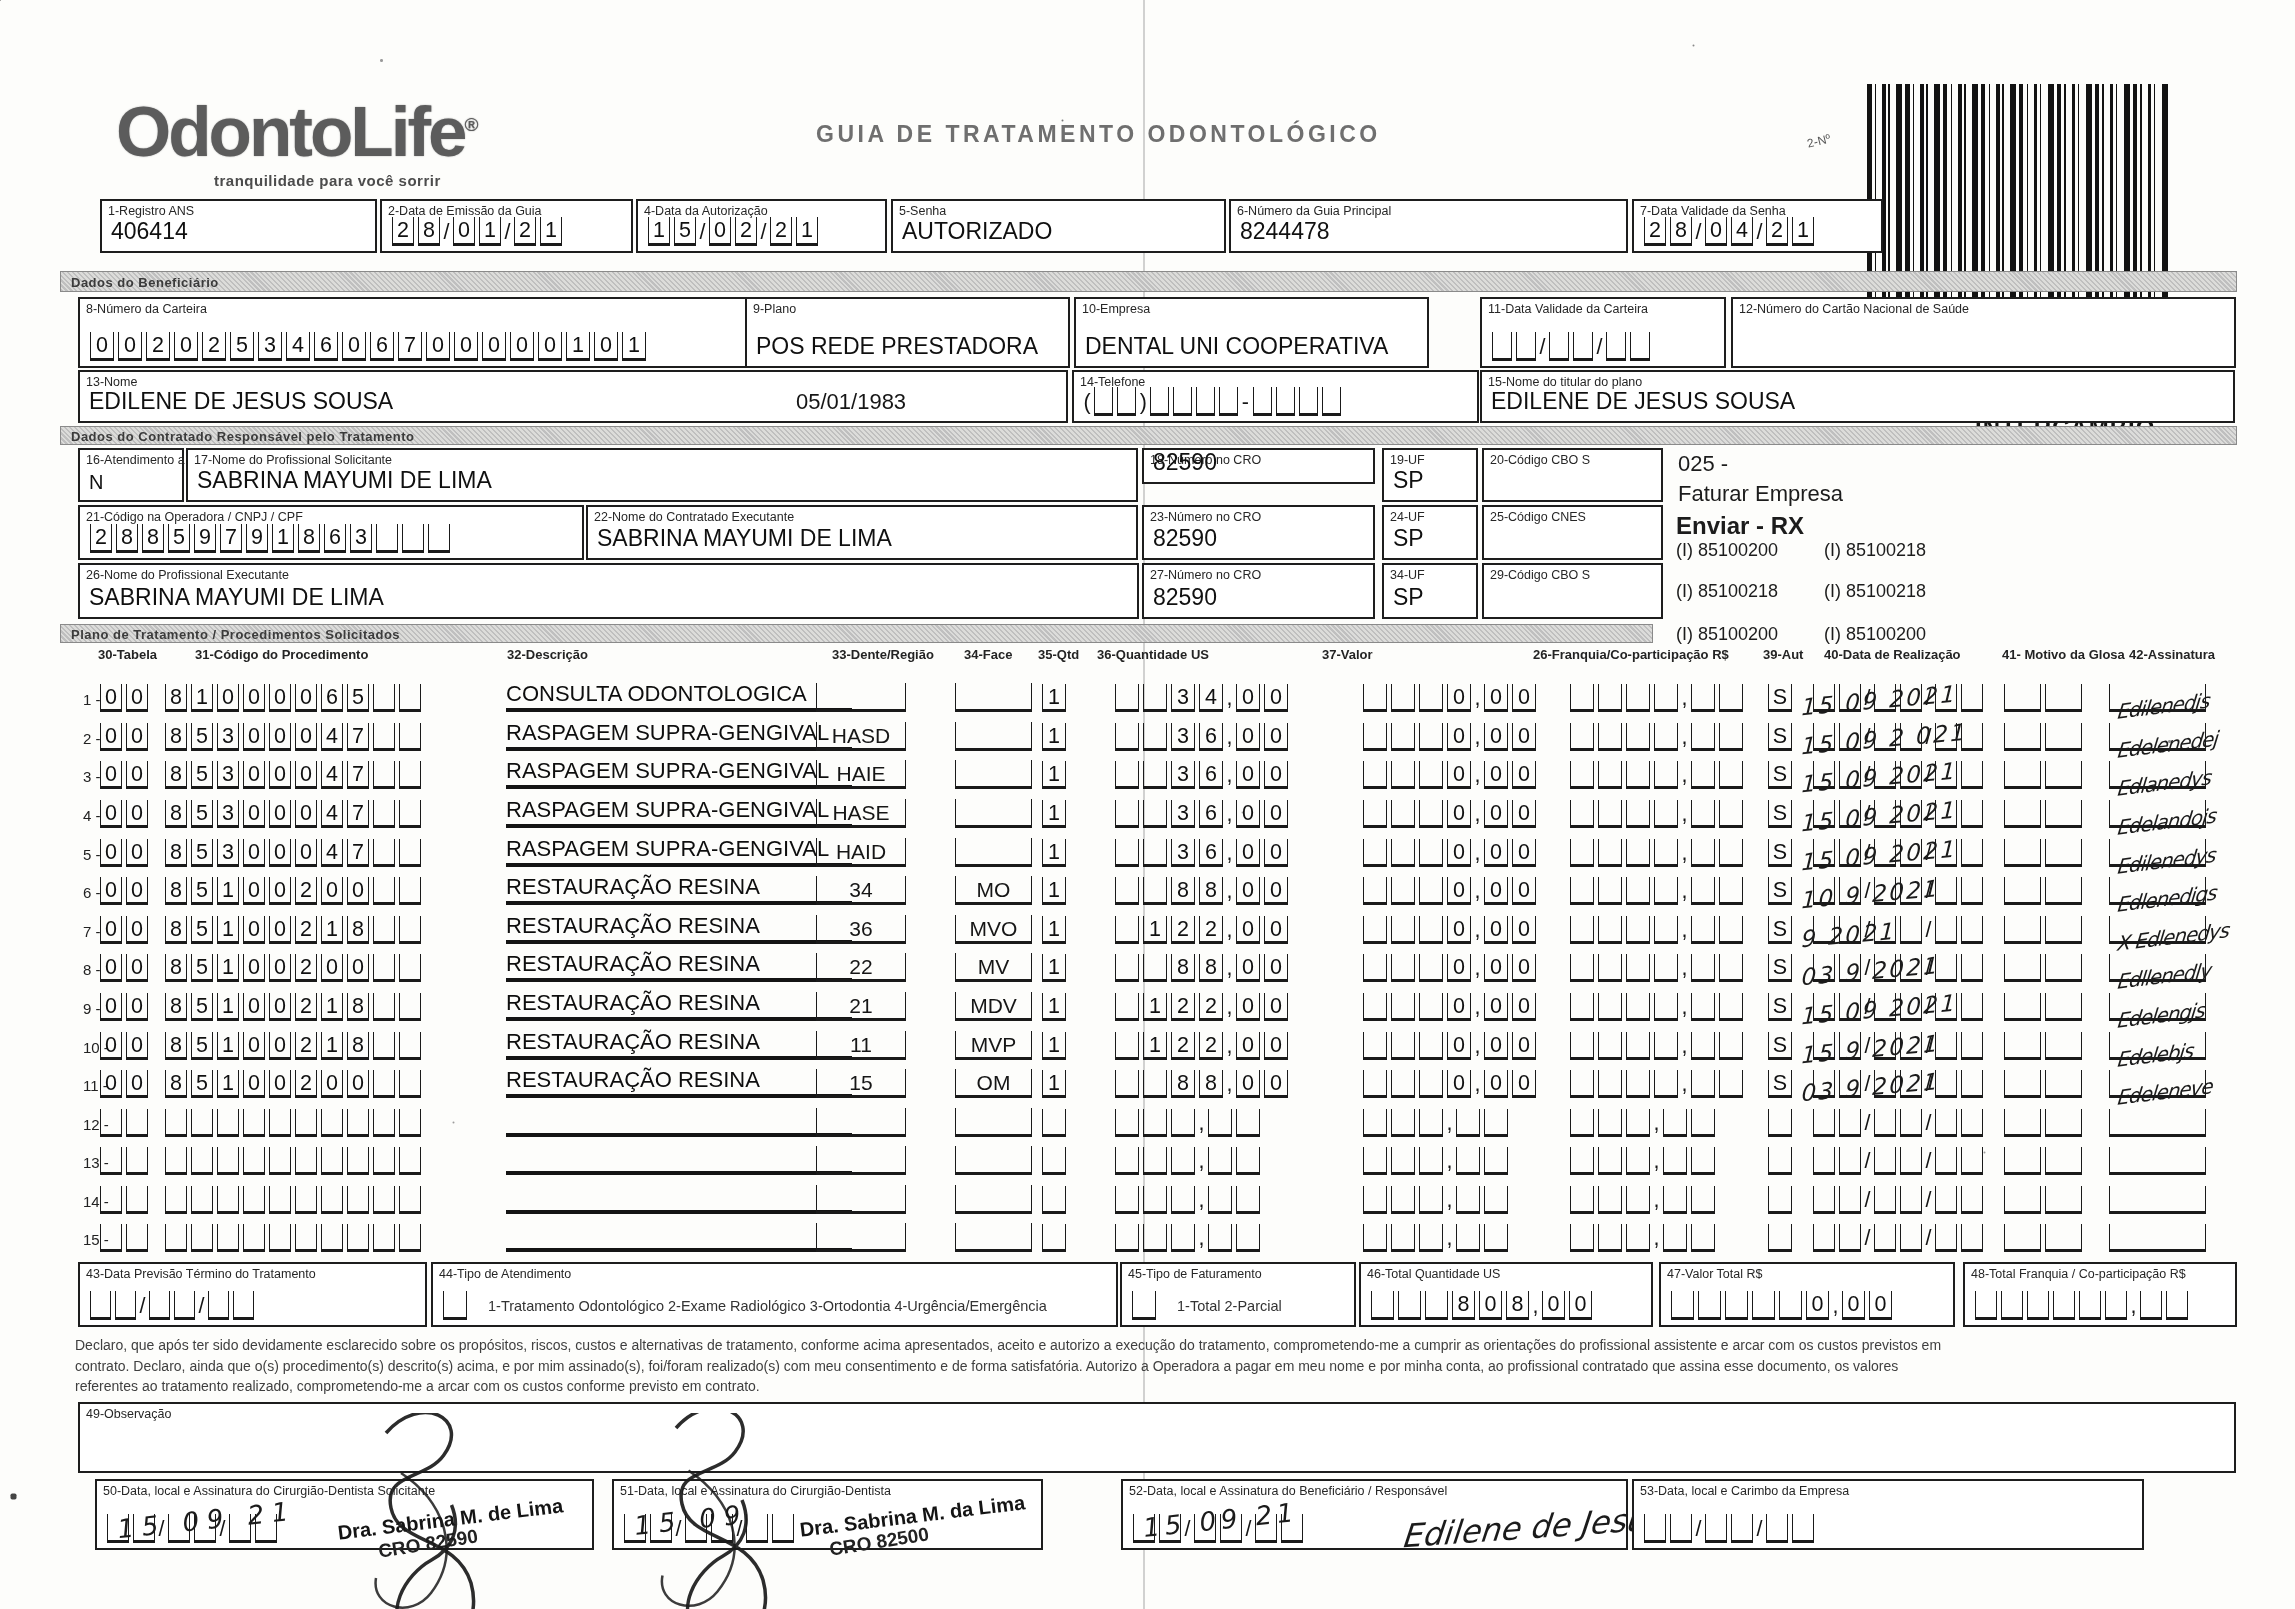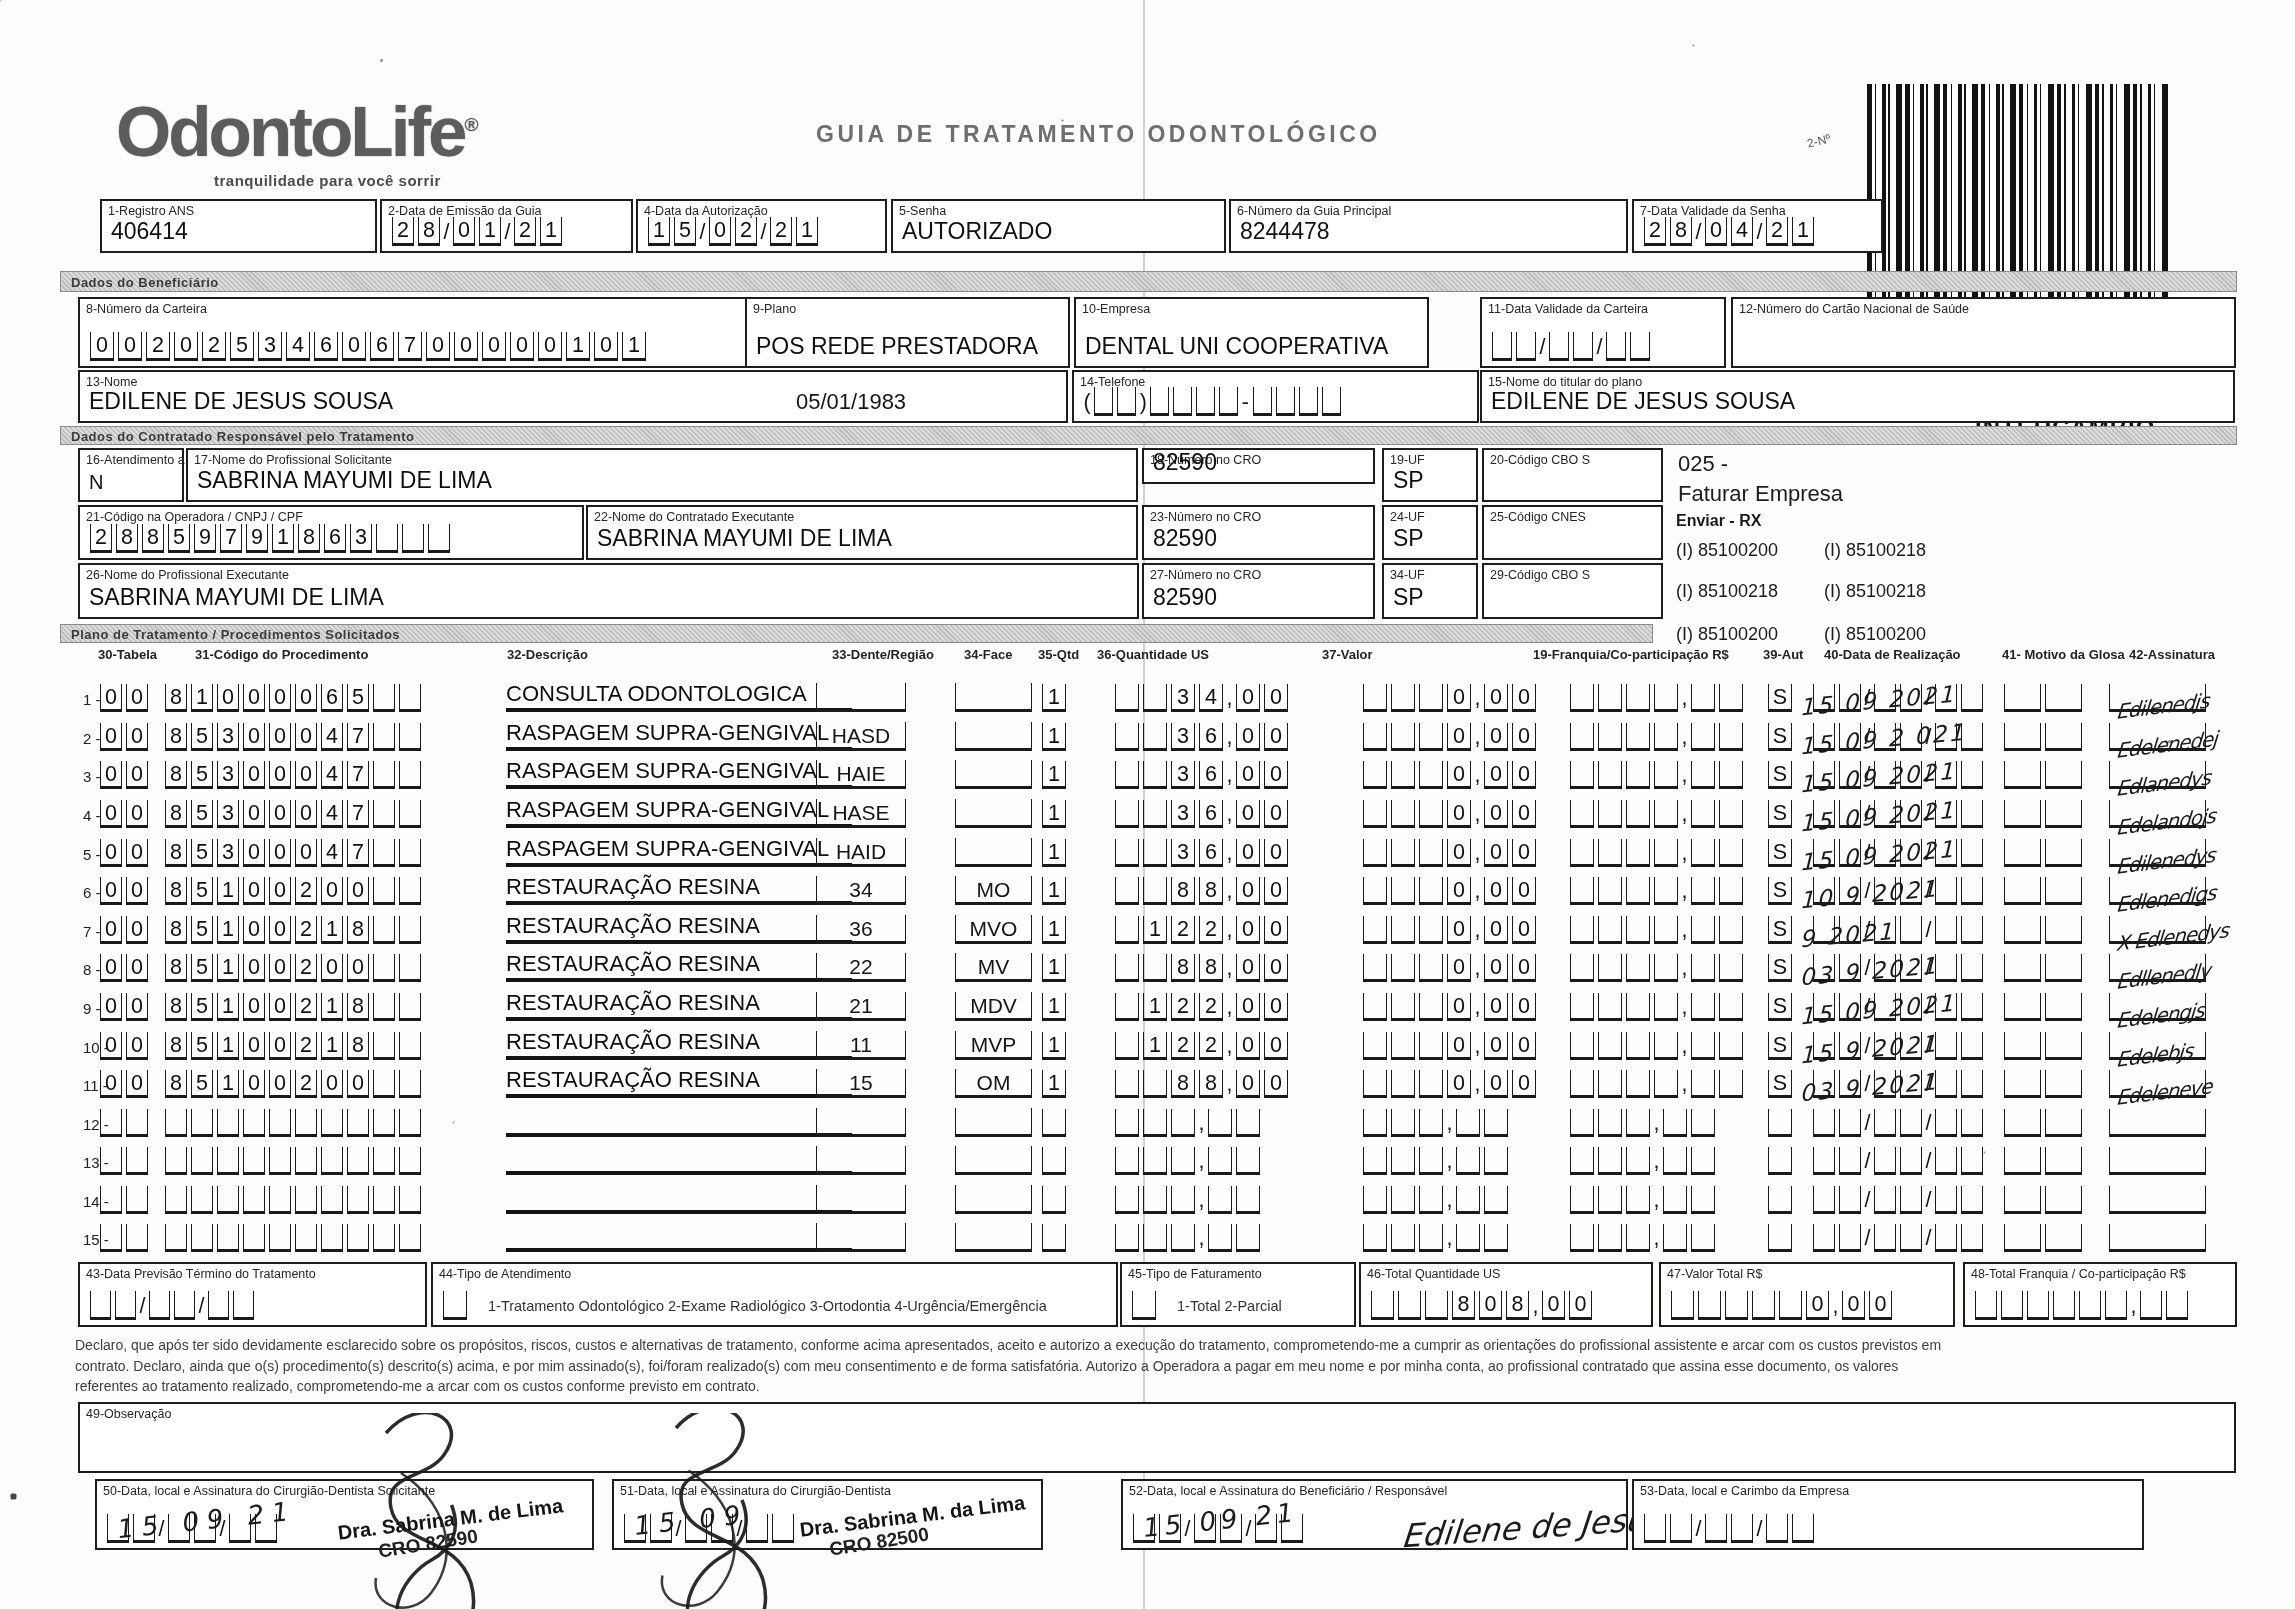--- a/index.html
+++ b/index.html
@@ -179,21 +179,21 @@
     <span class="flabel">23-Número no CRO</span>
     <span class="fval">82590</span>
   </div>
   <div class="fbox" style="left:1382px;top:505px;width:96px;height:55px">
     <span class="flabel">24-UF</span>
     <span class="fval">SP</span>
   </div>
   <div class="fbox" style="left:1482px;top:505px;width:181px;height:55px">
     <span class="flabel">25-Código CNES</span>
   </div>
-  <div class="sidetext" style="left:1676px;top:512px;font-size:16px;font-weight:bold">Enviar - RX</div>
+  <div class="sidetext" style="left:1676px;top:512px;font-size:24px;font-weight:bold">Enviar - RX</div>
   <div class="codepair" style="left:1676px;top:540px">
     <span>(I) 85100200</span><span>(I) 85100218</span>
   </div>
 
   <div class="fbox" style="left:78px;top:563px;width:1061px;height:56px">
     <span class="flabel">26-Nome do Profissional Executante</span>
     <span class="fval">SABRINA MAYUMI DE LIMA</span>
   </div>
   <div class="fbox" style="left:1142px;top:563px;width:233px;height:56px">
     <span class="flabel">27-Número no CRO</span>
@@ -217,21 +217,21 @@
 
   <div>
     <span class="th" style="left:98px">30-Tabela</span>
     <span class="th" style="left:195px">31-Código do Procedimento</span>
     <span class="th" style="left:507px">32-Descrição</span>
     <span class="th" style="left:832px">33-Dente/Região</span>
     <span class="th" style="left:964px">34-Face</span>
     <span class="th" style="left:1038px">35-Qtd</span>
     <span class="th" style="left:1097px">36-Quantidade US</span>
     <span class="th" style="left:1322px">37-Valor</span>
-    <span class="th" style="left:1533px">19-Franquia/Co-participação R$</span>
+    <span class="th" style="left:1533px">26-Franquia/Co-participação R$</span>
     <span class="th" style="left:1763px">39-Aut</span>
     <span class="th" style="left:1824px">40-Data de Realização</span>
     <span class="th" style="left:2002px">41- Motivo da Glosa</span>
     <span class="th" style="left:2129px">42-Assinatura</span>
   </div>
 
   <div id="rows">
       <div class="trow" style="top: 676px;">
         <span class="rn">1 -</span>
         <span class="comb g-tab"><span class="cc" style="width:20px;height:25px">0</span><span class="cc" style="width:20px;height:25px">0</span></span>

